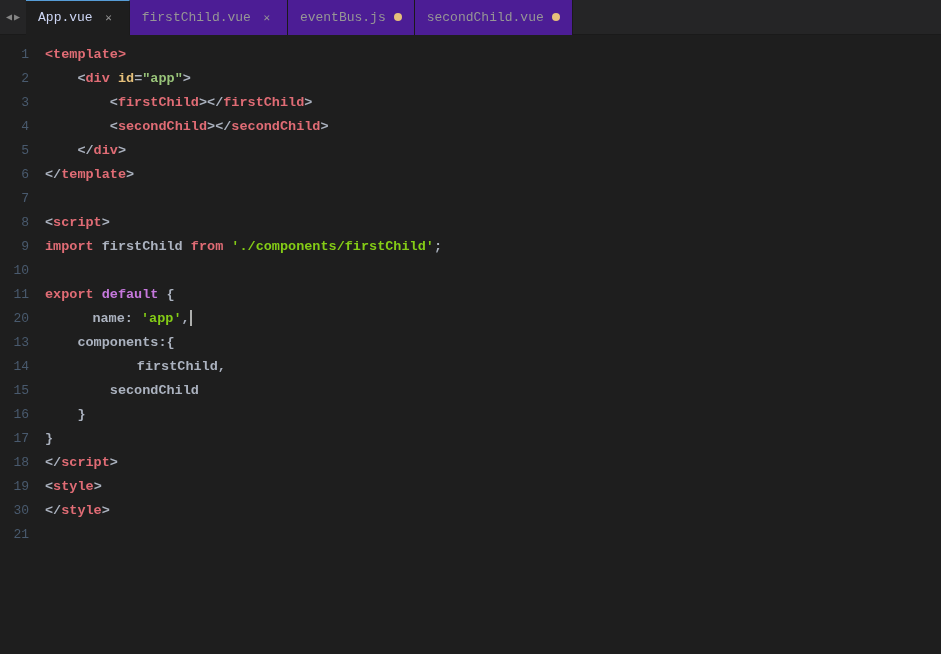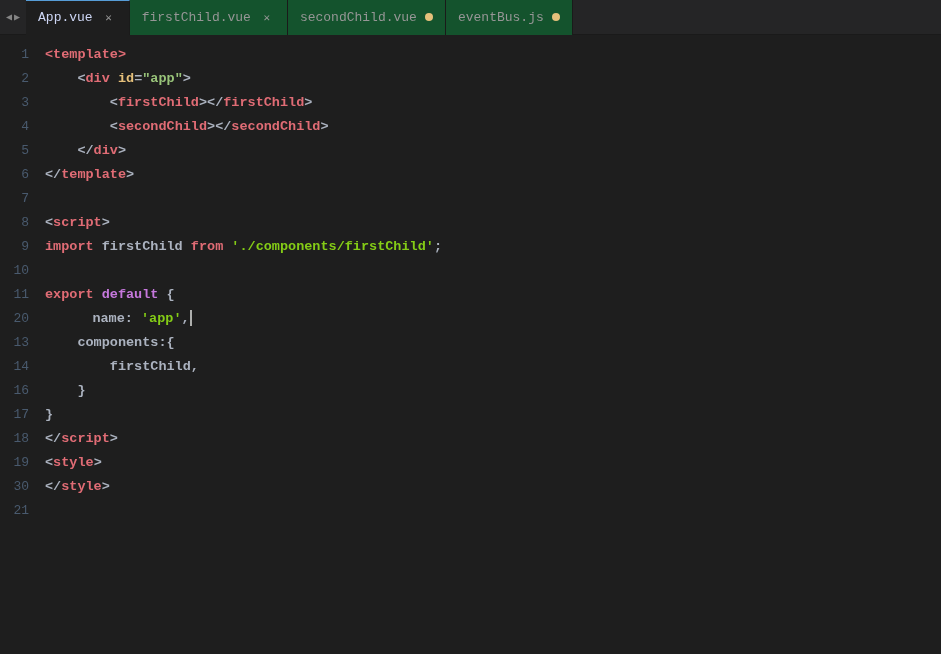--- a/index.html
+++ b/index.html
@@ -33,21 +33,21 @@
     .tab {
       display: flex;
       align-items: center;
       height: 35px;
       padding: 0 12px;
       font-size: 13px;
       cursor: pointer;
       gap: 8px;
       border-right: 1px solid #1a1a1a;
       color: #969696;
-      background: #14532d;
+      background: #4c1d95;
     }
 
     .tab.active {
       background: #1e1e1e;
       color: #cdd6f4;
       border-top: 1px solid #569cd6;
     }
 
     .tab-close {
       width: 16px;
@@ -132,27 +132,27 @@
   <div id="tabs-container" style="display: flex; height: 35px;">
       <div class="tab active">
         <span>App.vue</span>
         <span class="tab-close">✕</span>
       </div>
       <div class="tab">
         <span>firstChild.vue</span>
         <span class="tab-close">✕</span>
       </div>
       <div class="tab">
+        <span>eventBus.js</span>
+        <span class="tab-dot"></span>
+      </div>
+      <div class="tab">
         <span>secondChild.vue</span>
         <span class="tab-dot"></span>
       </div>
-      <div class="tab">
-        <span>eventBus.js</span>
-        <span class="tab-dot"></span>
-      </div>
     </div>
 </div>
 
 <div class="editor">
   <div id="lines-container">
       <div class="line">
         <span class="line-number">1</span>
         <span class="line-content"><span class="tag">&lt;template&gt;</span></span>
       </div>
       <div class="line">
@@ -197,21 +197,25 @@
       <div class="line">
         <span class="line-number">20</span>
         <span class="line-content"><span style="color: transparent;">    </span><span style="color: rgb(171, 178, 191); margin-left: 15px;">name: </span><span class="string">'app'</span><span style="color: rgb(171, 178, 191);">,</span><span class="cursor"></span></span>
       </div>
       <div class="line">
         <span class="line-number">13</span>
         <span class="line-content"><span style="color: transparent;">    </span><span style="color: rgb(171, 178, 191);">components:{</span></span>
       </div>
       <div class="line">
         <span class="line-number">14</span>
-        <span class="line-content"><span style="color: transparent;">        </span><span style="color: rgb(171, 178, 191);">firstChild,</span></span>
+        <span class="line-content"><span style="color: transparent;">        </span><span style="color: rgb(171, 178, 191); margin-left: 27px;">firstChild,</span></span>
+      </div>
+      <div class="line">
+        <span class="line-number">15</span>
+        <span class="line-content"><span style="color: transparent;">        </span><span style="color: rgb(171, 178, 191);">secondChild</span></span>
       </div>
       <div class="line">
         <span class="line-number">16</span>
         <span class="line-content"><span style="color: transparent;">    </span><span style="color: rgb(171, 178, 191);">}</span></span>
       </div>
       <div class="line">
         <span class="line-number">17</span>
         <span class="line-content"><span style="color: rgb(171, 178, 191);">}</span></span>
       </div>
       <div class="line">

